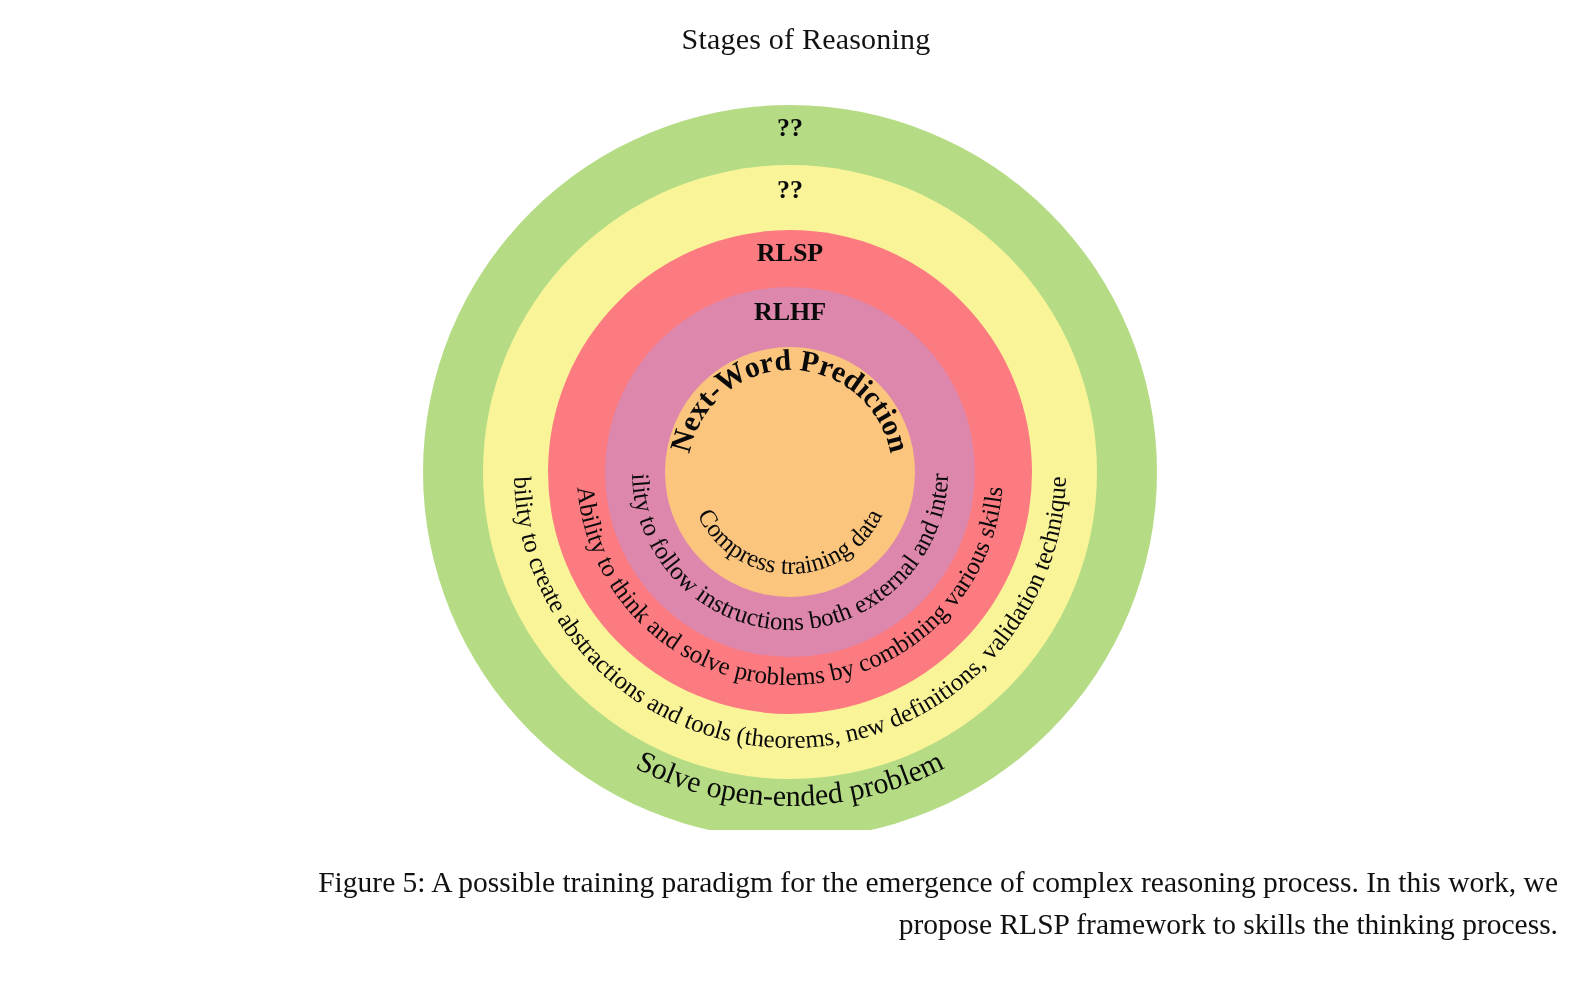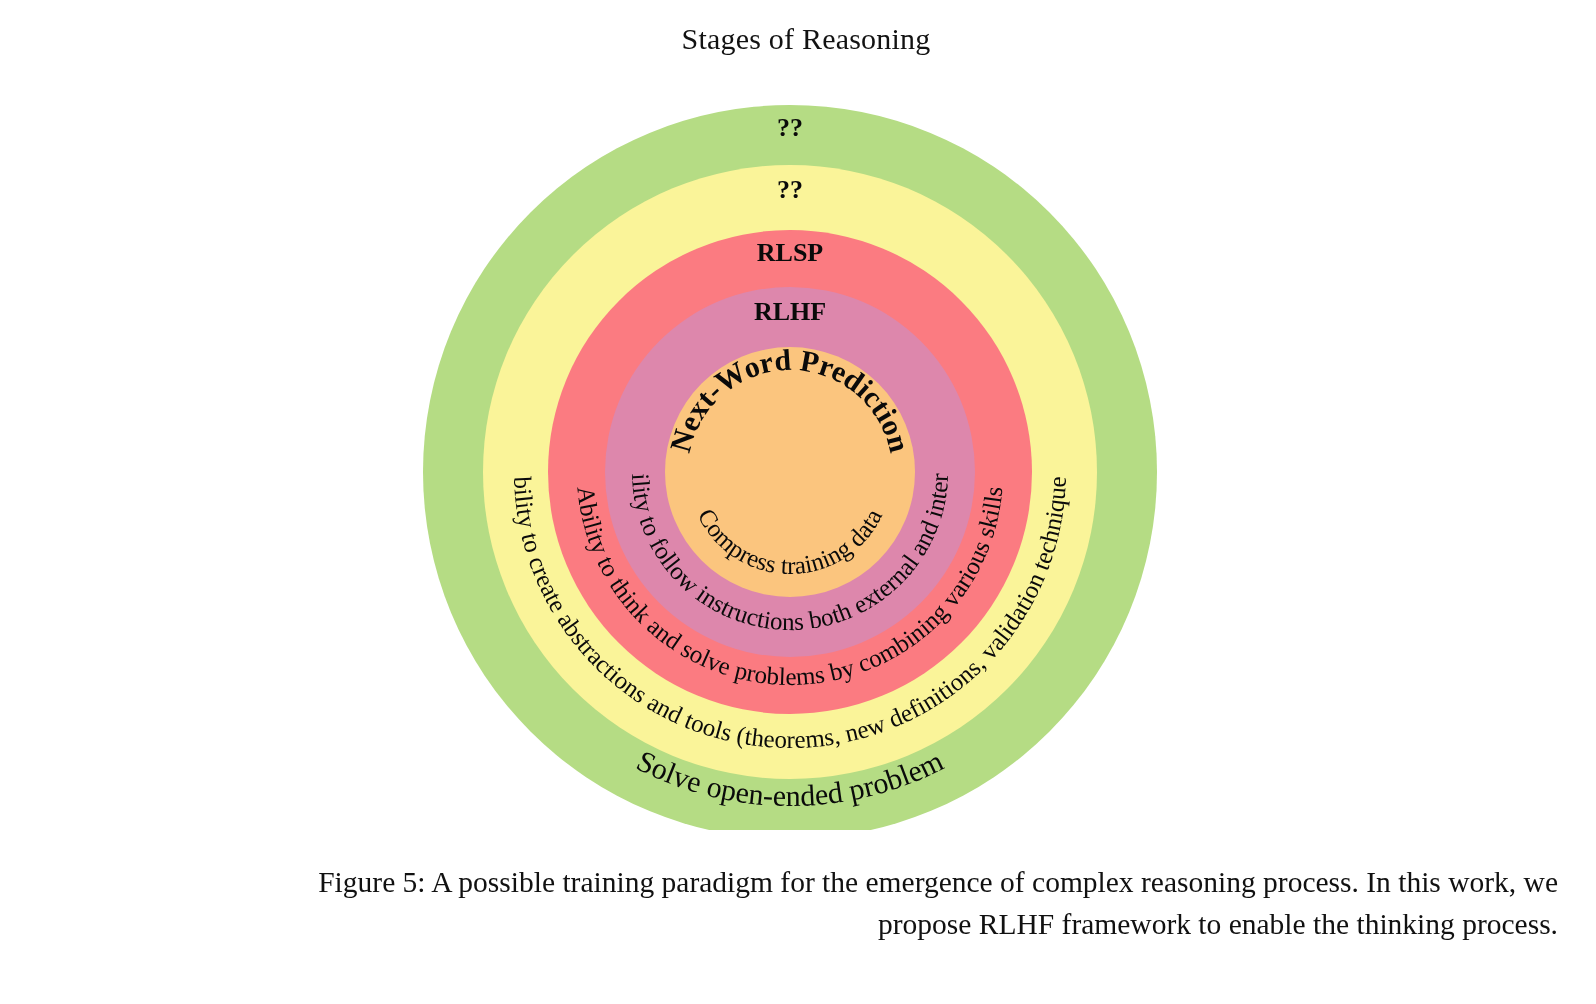--- a/index.html
+++ b/index.html
@@ -123,16 +123,16 @@
     </text>
 
     <text class="curved-text" font-size="30">
       <textPath href="#arc-green-bottom" startOffset="50%" text-anchor="middle">Solve open-ended problem</textPath>
     </text>
 
   </svg>
 
   <div class="caption">
     <span class="cap-line">Figure 5:  A possible training paradigm for the emergence of complex reasoning process. In this work, we</span>
-    <span class="cap-line">propose RLHF framework to enable the thinking process.</span>
+    <span class="cap-line">propose RLSP framework to skills the thinking process.</span>
   </div>
 
 </div>
 
 </body></html>

